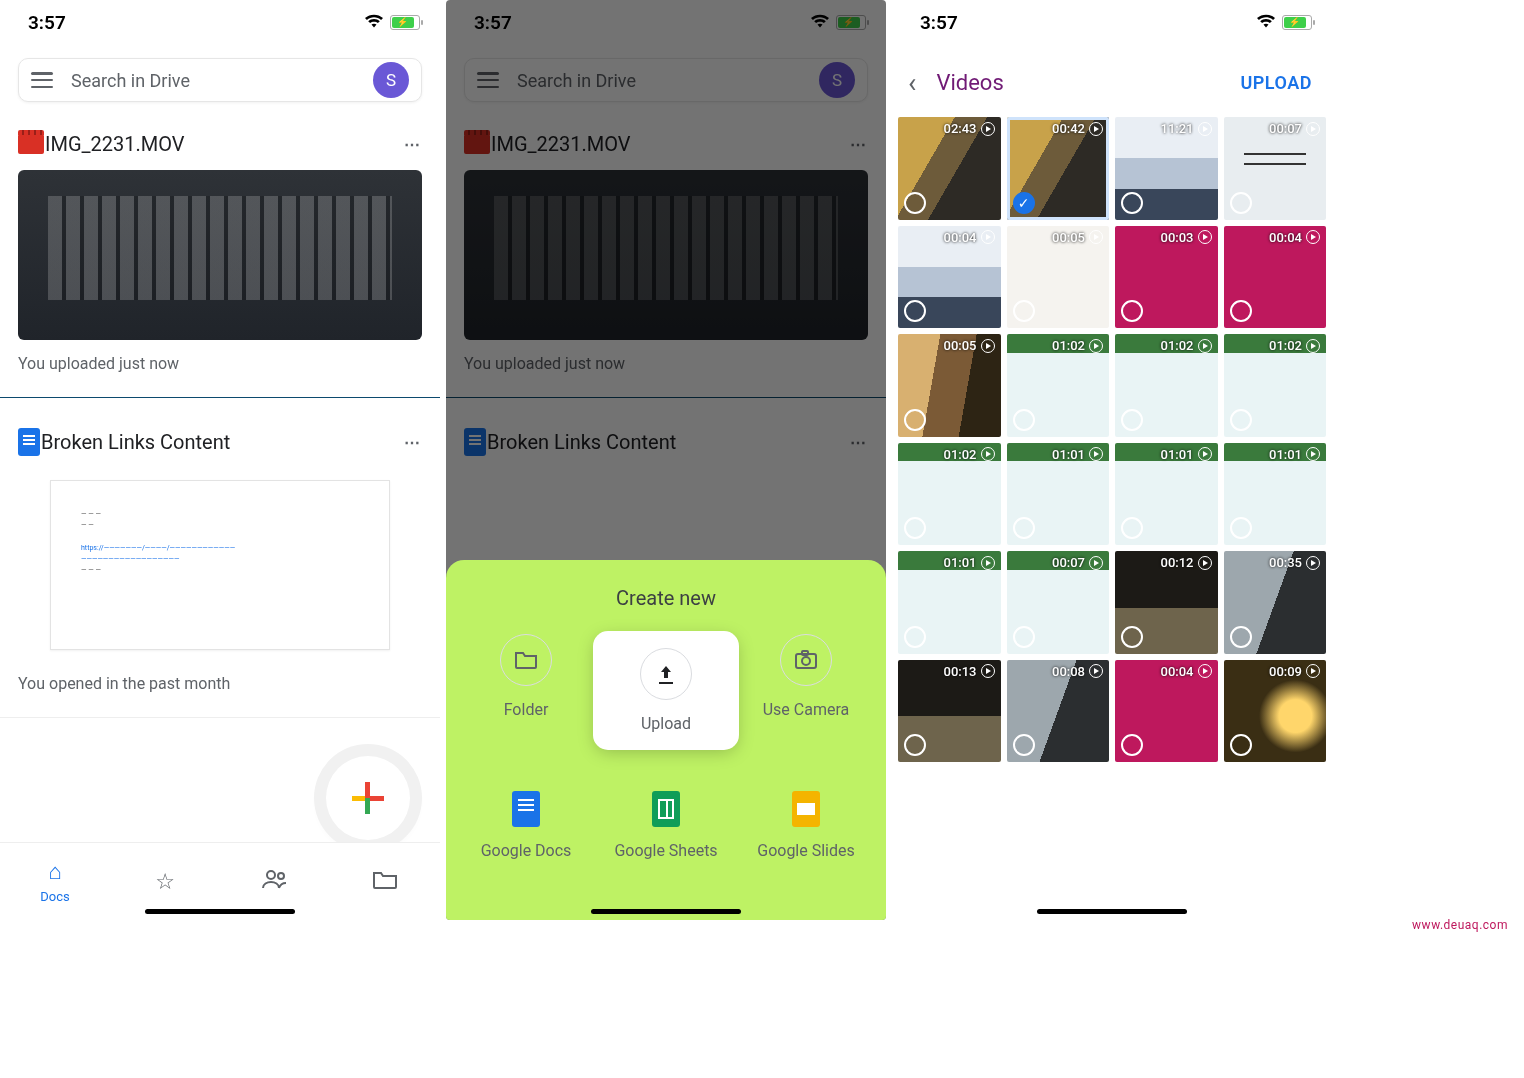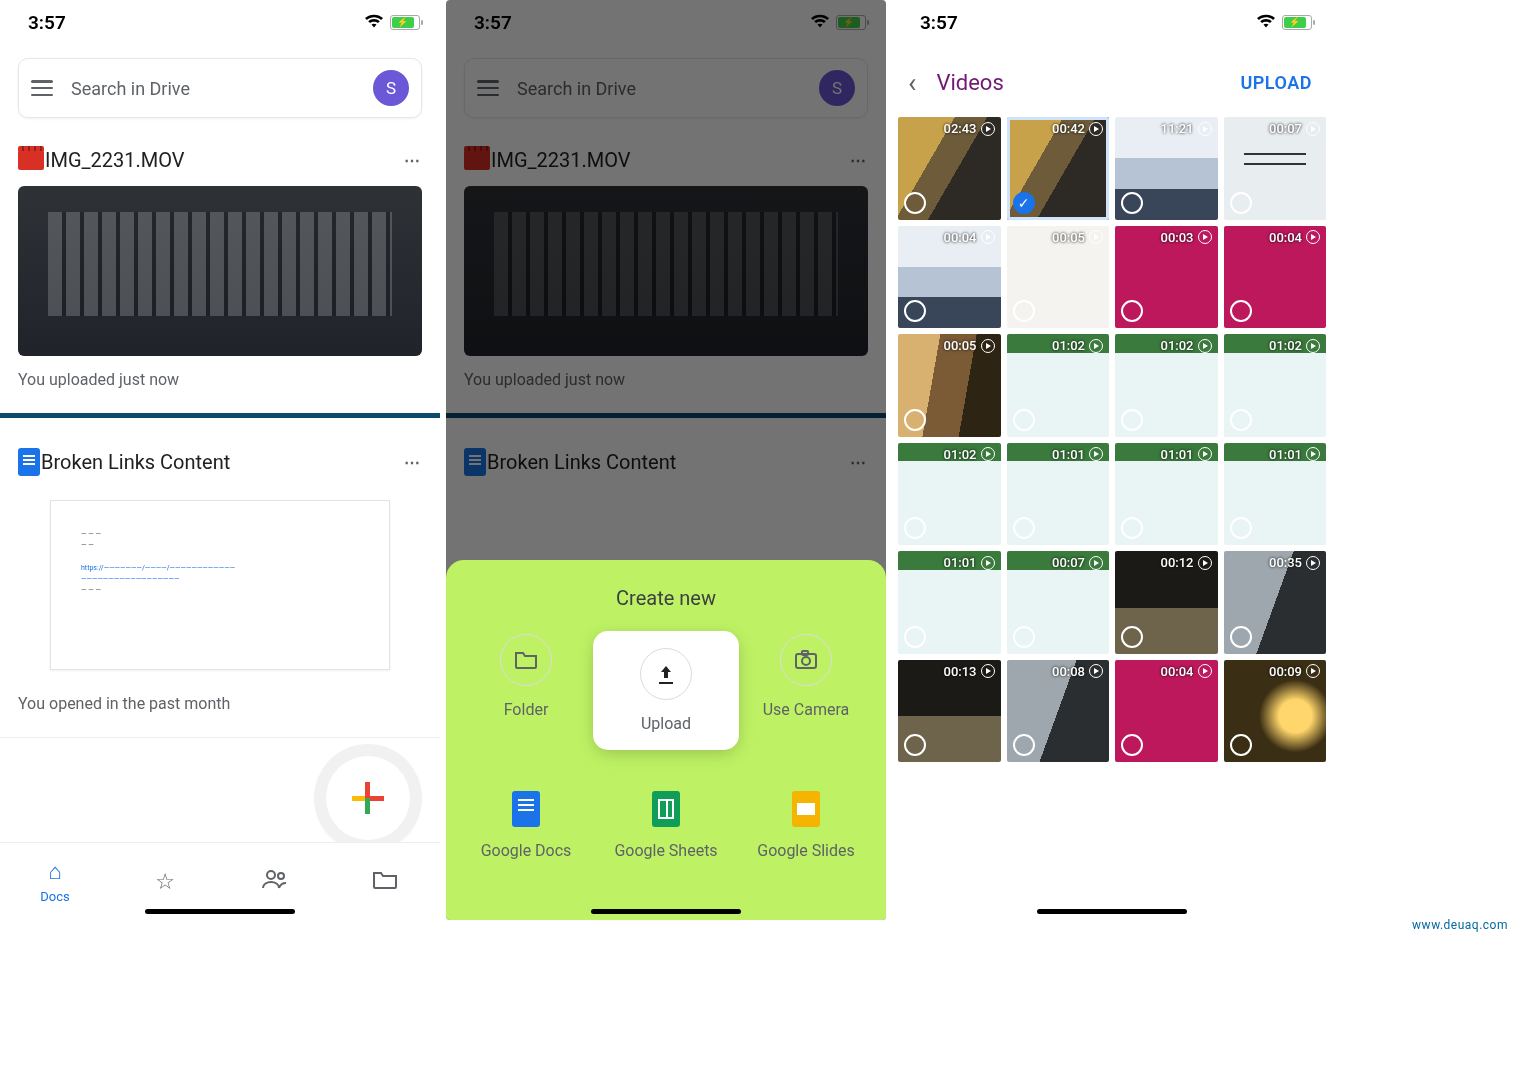--- a/index.html
+++ b/index.html
@@ -37,21 +37,21 @@
   .wifi-icon { font-size:18px; }
   .battery {
     width: 30px; height:15px; border:1.5px solid #aaa; border-radius:3px; position:relative;
   }
   .battery::after { content:""; position:absolute; right:-4px; top:4px; width:2px; height:5px; background:#aaa; border-radius:1px;}
   .battery .fill { position:absolute; left:1px; top:1px; bottom:1px; width:22px; background:#3ecf4a; border-radius:2px; display:flex; align-items:center; justify-content:center; color:#fff; font-size:9px; font-weight:bold;}
 
   
   .search-row {
     margin: 14px 18px 0 18px;
-    height: 60px;
+    height: 44px;
     background:#fff;
     border:1px solid #e6e6e6;
     border-radius:10px;
     display:flex;
     align-items:center;
     padding:0 12px;
     box-shadow:0 1px 3px rgba(0,0,0,.06);
   }
   .hamburger { width:22px; height:16px; display:flex; flex-direction:column; justify-content:space-between; margin-right:18px;}
   .hamburger span { height:2.5px; background:#5f6368; border-radius:2px;}
@@ -68,21 +68,21 @@
 
   .thumb {
     margin:0 18px;
     height:170px;
     background:linear-gradient(#2e3237,#20242a);
     border-radius:6px;
     position:relative;
     overflow:hidden;
   }
   .thumb .bars{ position:absolute; top:26px; left:30px; right:30px; bottom:40px; background:repeating-linear-gradient(90deg, rgba(200,200,200,.25) 0 14px, rgba(0,0,0,.2) 14px 18px);}
-  .meta { padding:14px 18px 24px 18px; color:#5f6368; font-size:16px; border-bottom:5px solid #0c4a6e;}
+  .meta { padding:14px 18px 24px 18px; color:#5f6368; font-size:16px; border-bottom:1px solid #0c4a6e;}
 
   .doc-thumb { margin:0 18px; padding-top:10px; height:190px; display:flex; justify-content:center; }
   .doc-thumb .page { width:340px; height:170px; background:#fff; border:1px solid #e3e3e3; padding:28px 30px; font-size:7px; color:#1a73e8; line-height:1.6; box-shadow:0 1px 2px rgba(0,0,0,.06);}
   .doc-thumb .page .gray{ color:#555; font-size:7px;}
 
   .fab {
     position:absolute;
     right:30px;
     bottom:80px;
     width:84px; height:84px;
@@ -157,21 +157,21 @@
   .vthumb.bg-dark{ background:#be185d;}
   .vthumb.bg-cup{ background:linear-gradient(#3a7a3c 0 18%, #e9f4f5 18% 100%);}
   .vthumb.bg-face{ background:linear-gradient(100deg,#d8b070 0 35%,#7b5a36 35% 65%,#2d2414 65% 100%);}
   .vthumb.bg-shelf{ background:linear-gradient(#1c1a16 0 55%, #6e644c 55% 100%);}
   .vthumb.bg-monitor{ background:linear-gradient(110deg,#9da7ad 0 50%, #2b2e30 50% 100%);}
   .vthumb.bg-cat{ background:#e8edf0;}
   .vthumb.bg-cat::after{content:""; position:absolute; left:20%; right:20%; top:35%; height:2px; background:#333; box-shadow:0 10px 0 #333;}
   .vthumb.bg-lamp{ background:radial-gradient(circle at 70% 55%, #ffd66b 0 18%, #3a2e14 40% 100%);}
 
   .watermark{
-    position:absolute; right:16px; bottom:146px; color:#0369a1; font-size:12px; letter-spacing:.5px;
+    position:absolute; right:16px; bottom:146px; color:#be185d; font-size:12px; letter-spacing:.5px;
     transform:rotate(0deg);
   }
 </style>
 </head>
 <body>
 
 <div class="screen">
   <div class="status-bar">
     <span>3:57</span>
     <div class="status-icons">

